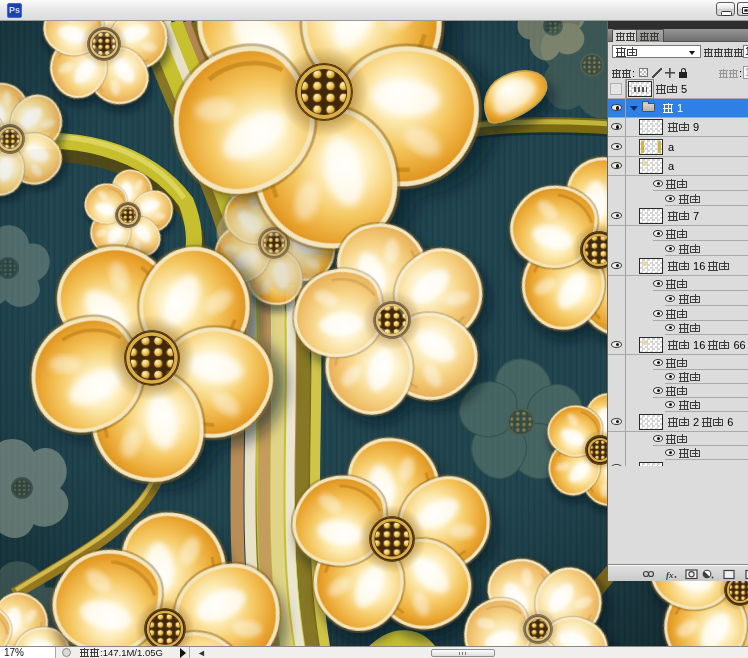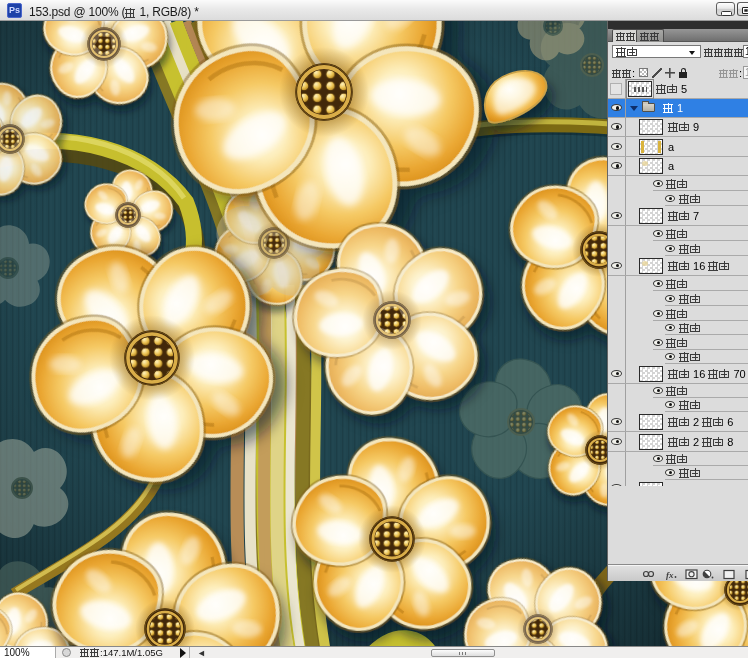--- a/index.html
+++ b/index.html
@@ -470,21 +470,20 @@
             <circle r="16.07" fill="url(#dotp)"></circle>
           </g>
           <circle r="17.0" fill="none" stroke="#d9ad48" stroke-width="2.5"></circle>
           <circle r="20.0" fill="none" stroke="#6b4c16" stroke-width="1.2"></circle>
         </g>
       </g>
     </svg>
   </div>
 <div id="titlebar">
  <div id="psico">Ps</div>
- <div id="ttext">153.psd @ 100% (<span class="z" style="vertical-align:-2px"></span> 1, RGB/8) *</div>
  <div class="winbtn" id="bmin"></div>
  <div class="winbtn" id="bmax"></div>
 </div>
 <div id="panel">
  <div id="pdark"></div>
  <div id="ptabs">
    <div class="tab" id="tab1"><span class="z s9"></span><span class="z s9 v2"></span></div>
    <div class="tab" id="tab2"><span class="z s9"></span><span class="z s9 v2"></span></div>
  </div>
  <div id="pblend">
@@ -603,64 +602,59 @@
         <div class="seye" style="left:45px"></div>
         <div class="rowtext" style="left:58px"><span class="z"></span><span class="z v2"></span></div>
         <div style="position:absolute;left:45px;right:0;bottom:0;height:1px;background:#aaaaaa"></div>
       </div>
       <div class="row fxr" style="height:14px;border-bottom:none">
         <div class="eyecell" style="border-right:1px solid #a0a0a0"></div>
         <div class="seye" style="left:57px"></div>
         <div class="rowtext" style="left:71px"><span class="z"></span><span class="z v2"></span></div>
         <div style="position:absolute;left:57px;right:0;bottom:0;height:1px;background:#aaaaaa"></div>
       </div>
+      <div class="row" style="height:20px">
+        <div class="eyecell">
+          <div class="eye"></div>
+        </div>
+        <div class="thumb" style="left:31px">
+          <span style="position:absolute;left:2px;top:2px;width:6px;height:5px;background:#e7d49a;opacity:.8;border-radius:50%"></span>
+        </div>
+        <div class="rowtext" style="left:60px"><span class="z"></span><span class="z v2"></span> 16 <span class="z"></span><span class="z v2"></span> 66</div>
+      </div>
       <div class="row fxr" style="height:15px;border-bottom:none">
         <div class="eyecell" style="border-right:1px solid #a0a0a0"></div>
         <div class="seye" style="left:45px"></div>
         <div class="rowtext" style="left:58px"><span class="z"></span><span class="z v2"></span></div>
         <div style="position:absolute;left:45px;right:0;bottom:0;height:1px;background:#aaaaaa"></div>
       </div>
       <div class="row fxr" style="height:14px;border-bottom:none">
         <div class="eyecell" style="border-right:1px solid #a0a0a0"></div>
         <div class="seye" style="left:57px"></div>
         <div class="rowtext" style="left:71px"><span class="z"></span><span class="z v2"></span></div>
         <div style="position:absolute;left:57px;right:0;bottom:0;height:1px;background:#aaaaaa"></div>
       </div>
-      <div class="row" style="height:20px">
-        <div class="eyecell">
-          <div class="eye"></div>
-        </div>
-        <div class="thumb" style="left:31px"></div>
-        <div class="rowtext" style="left:60px"><span class="z"></span><span class="z v2"></span> 16 <span class="z"></span><span class="z v2"></span> 70</div>
-      </div>
       <div class="row fxr" style="height:14px;border-bottom:none">
         <div class="eyecell" style="border-right:1px solid #a0a0a0"></div>
         <div class="seye" style="left:45px"></div>
         <div class="rowtext" style="left:58px"><span class="z"></span><span class="z v2"></span></div>
         <div style="position:absolute;left:45px;right:0;bottom:0;height:1px;background:#aaaaaa"></div>
       </div>
       <div class="row fxr" style="height:14px;border-bottom:none">
         <div class="eyecell" style="border-right:1px solid #a0a0a0"></div>
         <div class="seye" style="left:57px"></div>
         <div class="rowtext" style="left:71px"><span class="z"></span><span class="z v2"></span></div>
         <div style="position:absolute;left:57px;right:0;bottom:0;height:1px;background:#aaaaaa"></div>
       </div>
       <div class="row" style="height:20px">
         <div class="eyecell">
           <div class="eye"></div>
         </div>
         <div class="thumb" style="left:31px"></div>
         <div class="rowtext" style="left:60px"><span class="z"></span><span class="z v2"></span> 2 <span class="z"></span><span class="z v2"></span> 6</div>
-      </div>
-      <div class="row" style="height:20px">
-        <div class="eyecell">
-          <div class="eye"></div>
-        </div>
-        <div class="thumb" style="left:31px"></div>
-        <div class="rowtext" style="left:60px"><span class="z"></span><span class="z v2"></span> 2 <span class="z"></span><span class="z v2"></span> 8</div>
       </div>
       <div class="row fxr" style="height:14px;border-bottom:none">
         <div class="eyecell" style="border-right:1px solid #a0a0a0"></div>
         <div class="seye" style="left:45px"></div>
         <div class="rowtext" style="left:58px"><span class="z"></span><span class="z v2"></span></div>
         <div style="position:absolute;left:45px;right:0;bottom:0;height:1px;background:#aaaaaa"></div>
       </div>
       <div class="row fxr" style="height:14px;border-bottom:none">
         <div class="eyecell" style="border-right:1px solid #a0a0a0"></div>
         <div class="seye" style="left:57px"></div>
@@ -686,20 +680,20 @@
    <circle cx="83.5" cy="8.2" r="2.6" fill="none" stroke="#3f3f3f" stroke-width="1.1"></circle>
    <circle cx="99" cy="8" r="3.8" fill="#fff" stroke="#3f3f3f" stroke-width="1.1"></circle>
    <path d="M96.3,5.3 L101.7,10.7 A3.8,3.8 0 0 1 96.3,5.3 Z" fill="#3f3f3f"></path>
    <circle cx="104.5" cy="11.5" r="0.9" fill="#3f3f3f"></circle>
    <rect x="116" y="4.5" width="10" height="8" fill="#f0f0f0" stroke="#3f3f3f" stroke-width="1.2"></rect>
    <rect x="138" y="4.5" width="8" height="8" fill="#f0f0f0" stroke="#3f3f3f" stroke-width="1.2"></rect>
   </svg>
  </div>
 </div>
 <div id="statusbar">
- <div id="zoombox">100%</div>
+ <div id="zoombox">17%</div>
  <div id="clockico"></div>
  <div id="docinfo"><span class="z s9"></span><span class="z s9 v2"></span>:147.1M/1.05G</div>
  <div id="sbarrow"></div>
     <div style="position:absolute;left:189px;top:0;width:1px;height:12px;background:#b0b0b0"></div>
  <div id="sbleft">◄</div>
  <div id="hthumb"></div>
 </div>
 
 </body></html>

